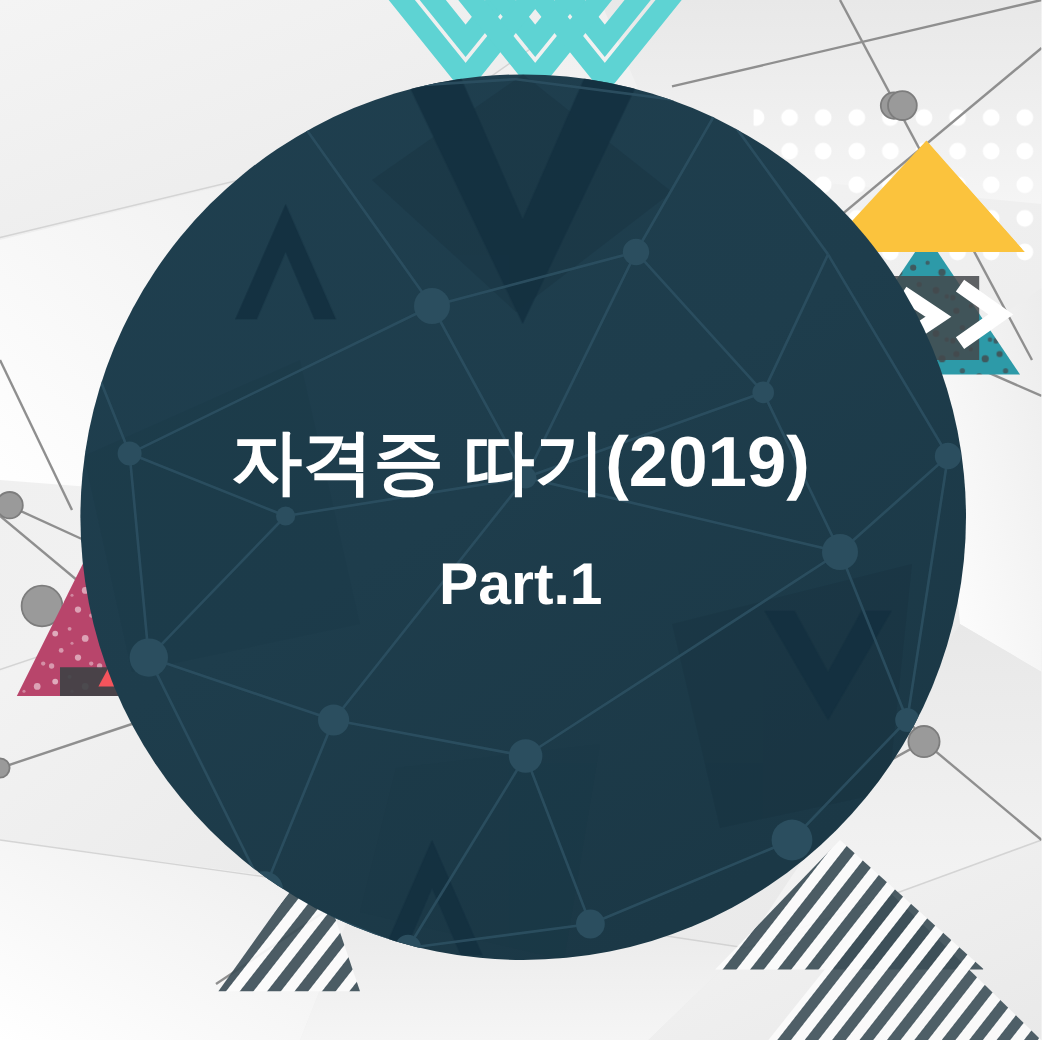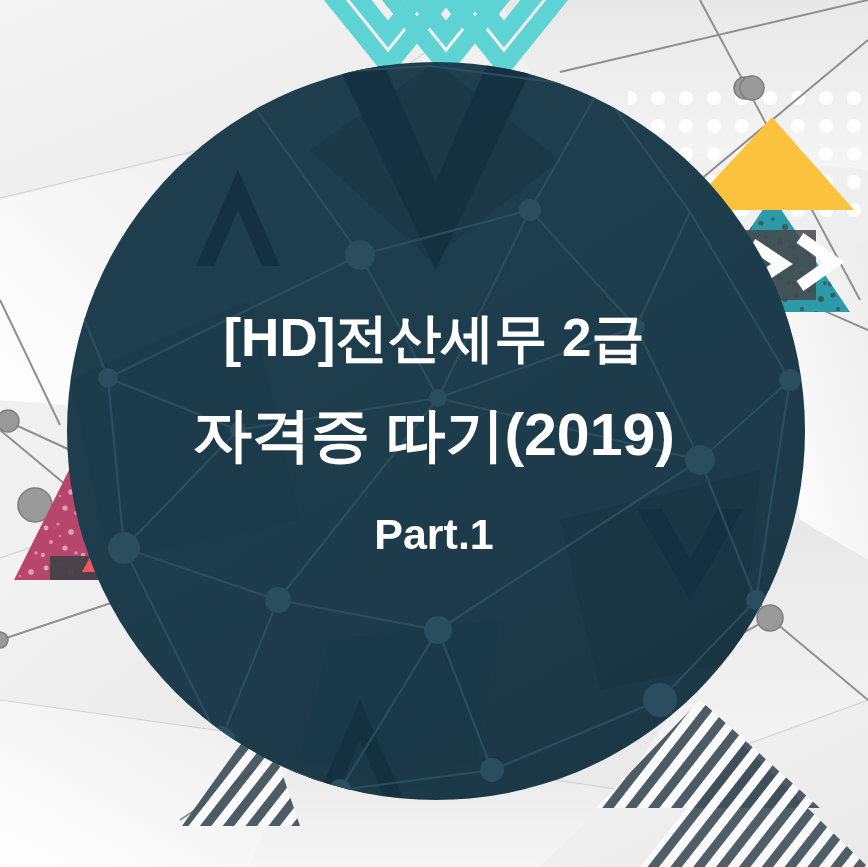--- a/index.html
+++ b/index.html
@@ -40,21 +40,21 @@
     color: #ffffff;
     font-family: "Liberation Sans", sans-serif;
     font-weight: bold;
     letter-spacing: 0px;
     text-align: center;
     white-space: pre;
     line-height: 1.0;
   }
   .title-line-1 { font-size: 53px; margin-bottom: 42px; }
   .title-line-2 { font-size: 59px; margin-bottom: 48px; }
-  .title-line-3 { font-size: 43px; }
+  .title-line-3 { font-size: 49px; }
 </style>
 </head>
 <body>
 
 <div id="thumbnail">
 
   <svg id="bg-svg" viewBox="0 0 868 867">
     <defs>
       <linearGradient id="bgGrad" x1="0" y1="0" x2="1" y2="1">
         <stop offset="0%" stop-color="#eeeeee"></stop>
@@ -294,18 +294,17 @@
         </g>
       </g>
     </g>
 
     <g>
       <circle cx="752" cy="88" r="12" fill="#9a9a9a" stroke="#7d7d7d" stroke-width="1.5"></circle>
     </g>
   </svg>
 
   <div id="title-block">
-    <div class="title-line title-line-1">[HD]전산세무 2급</div>
     <div class="title-line title-line-2">자격증 따기(2019)</div>
     <div class="title-line title-line-3">Part.1</div>
   </div>
 
 </div>
 
 </body></html>

